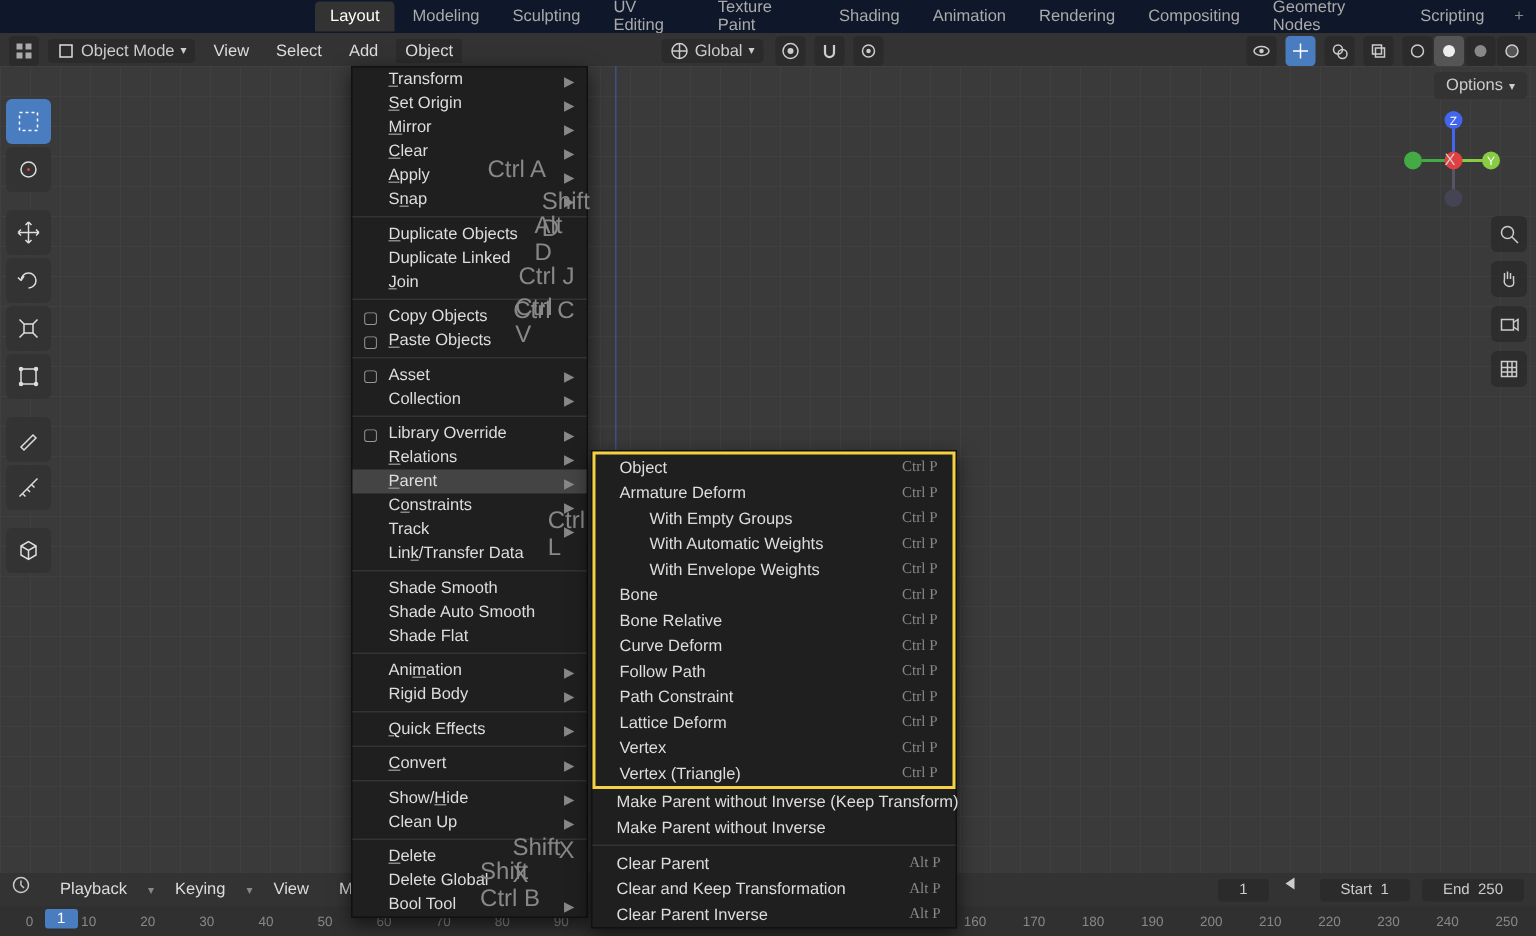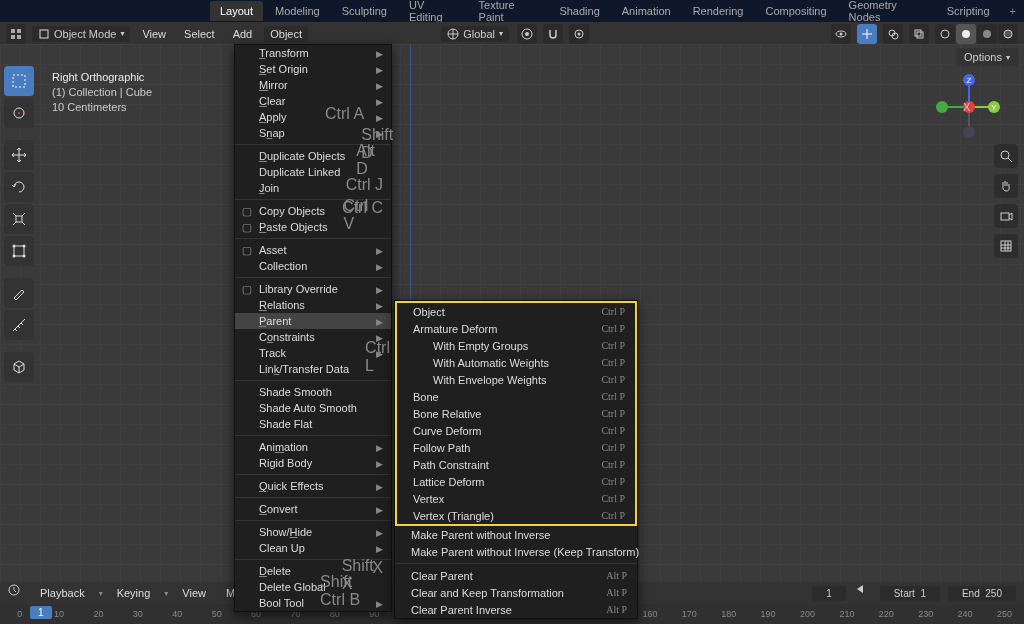--- a/index.html
+++ b/index.html
@@ -223,25 +223,20 @@
 
 <div class="optbar">
   <span>Options</span>
   <span style="font-size:8px;">▾</span>
 </div>
 
 <div class="viewport">
   <div class="grid"></div>
   <div class="axis-v"></div>
 
-  <div class="vtext">
-    <div class="title">Right Orthographic</div>
-    <div>(1) Collection | Cube</div>
-    <div>10 Centimeters</div>
-  </div>
 
   <div class="ltool">
     <div class="tbtn active">
         <svg width="16" height="16">
           <rect x="2" y="2" width="12" height="12" fill="none" stroke="#fff" stroke-dasharray="2"></rect>
         </svg>
       </div>
     <div class="tbtn">
         <svg width="16" height="16">
           <circle cx="8" cy="8" r="5" fill="none" stroke="#ddd"></circle>
@@ -524,24 +519,24 @@
         <span class="lab"><span class="u">V</span>ertex</span>
         <span class="sc">Ctrl P</span>
       </div>
       <div class="srow">
         <span class="lab">Vertex (<span class="u">T</span>riangle)</span>
         <span class="sc">Ctrl P</span>
       </div>
     </div>
   <div id="parent-rest">
       <div class="srow">
+        <span class="lab">Make Parent without Inverse (<span class="u">K</span>eep Transform)</span>
+      </div>
+      <div class="srow">
         <span class="lab"><span class="u">M</span>ake Parent without Inverse</span>
-      </div>
-      <div class="srow">
-        <span class="lab">Make Parent without Inverse (<span class="u">K</span>eep Transform)</span>
       </div>
       <div class="sep"></div>
       <div class="srow">
         <span class="lab"><span class="u">C</span>lear Parent</span>
         <span class="sc">Alt P</span>
       </div>
       <div class="srow">
         <span class="lab">Clear and Keep Transformation</span>
         <span class="sc">Alt P</span>
       </div>

